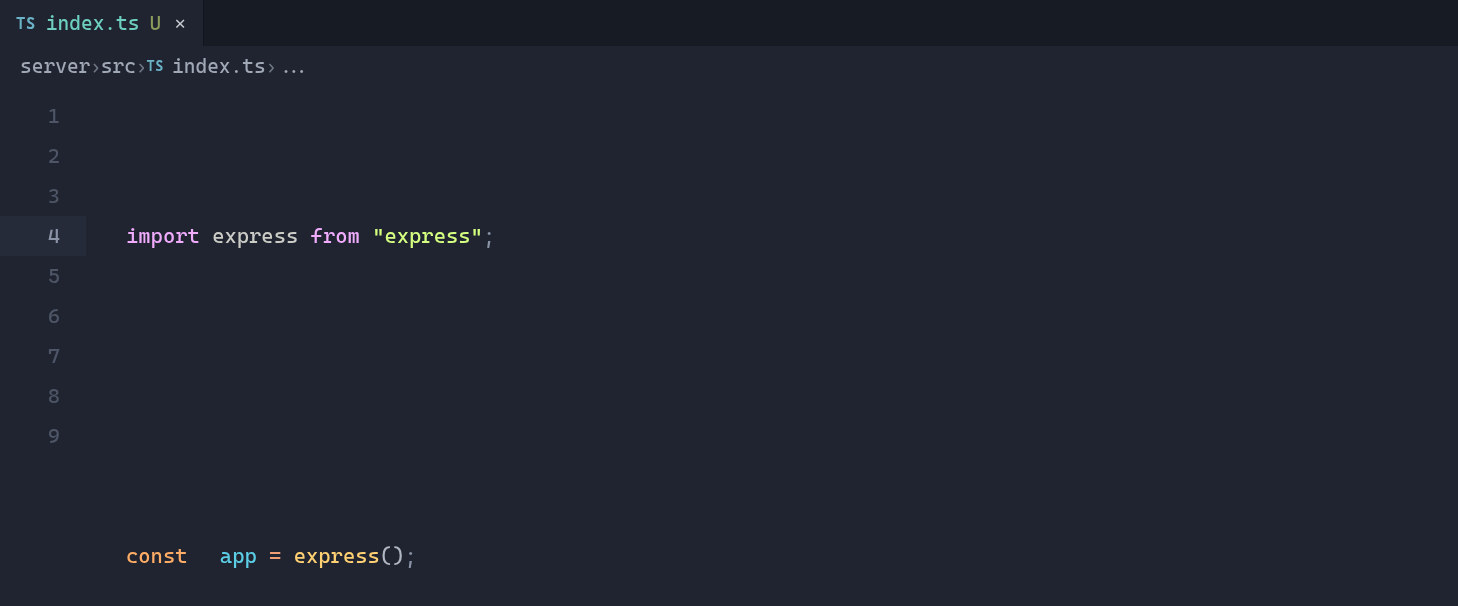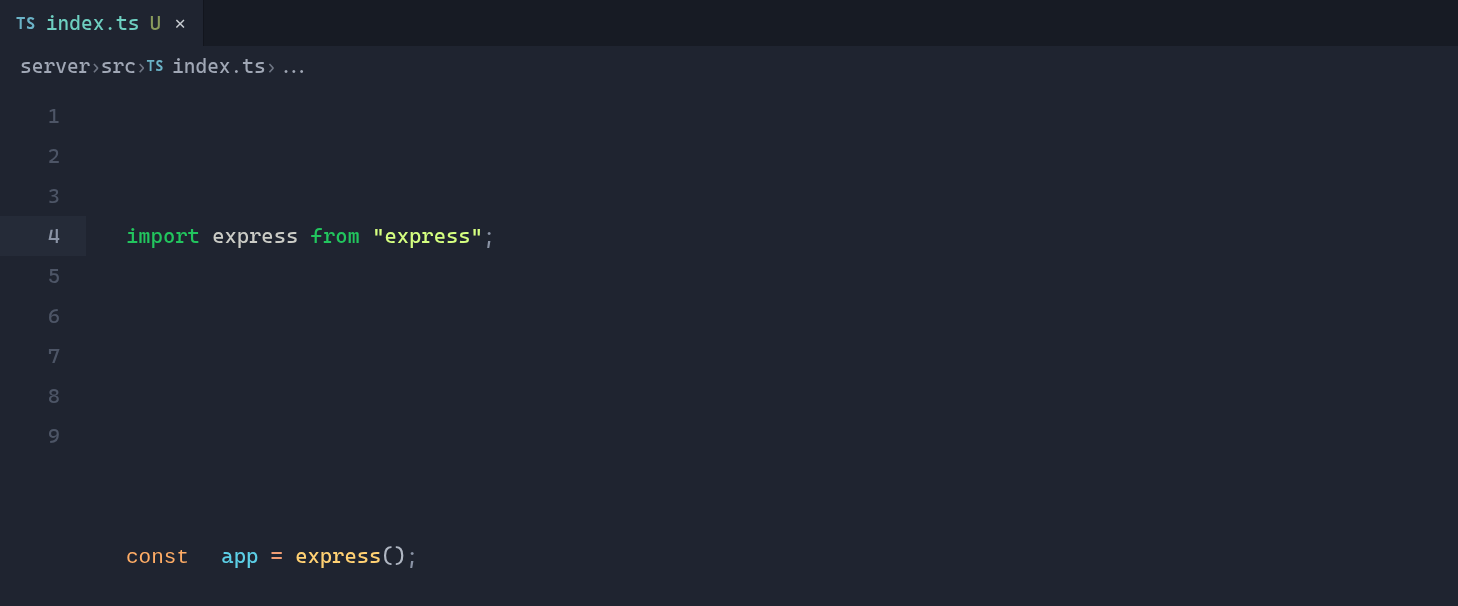--- a/index.html
+++ b/index.html
@@ -107,22 +107,22 @@
     flex: 1;
     padding-top: 10px;
     font-size: 21px;
     line-height: 40px;
     white-space: pre;
     position: relative;
   }
   .code .row { height: 40px; padding-left: 40px; }
 
   
-  .kw-import { color: #22c55e; }     
-  .kw-const  { color: #ffad66; font-family: Liberation Mono, monospace; }     
+  .kw-import { color: #f0abfc; }     
+  .kw-const  { color: #ffad66; }     
   .ident     { color: #cbccc6; }
   .func      { color: #ffd173; }
   .str       { color: #d5ff80; }     
   .op        { color: #f29e74; }     
   .punct     { color: #8a93a5; }
   .member    { color: #5ccfe6; margin-left: 20px; }
   .paren     { color: #b0b7c3; }
 </style>
 </head>
 <body>

